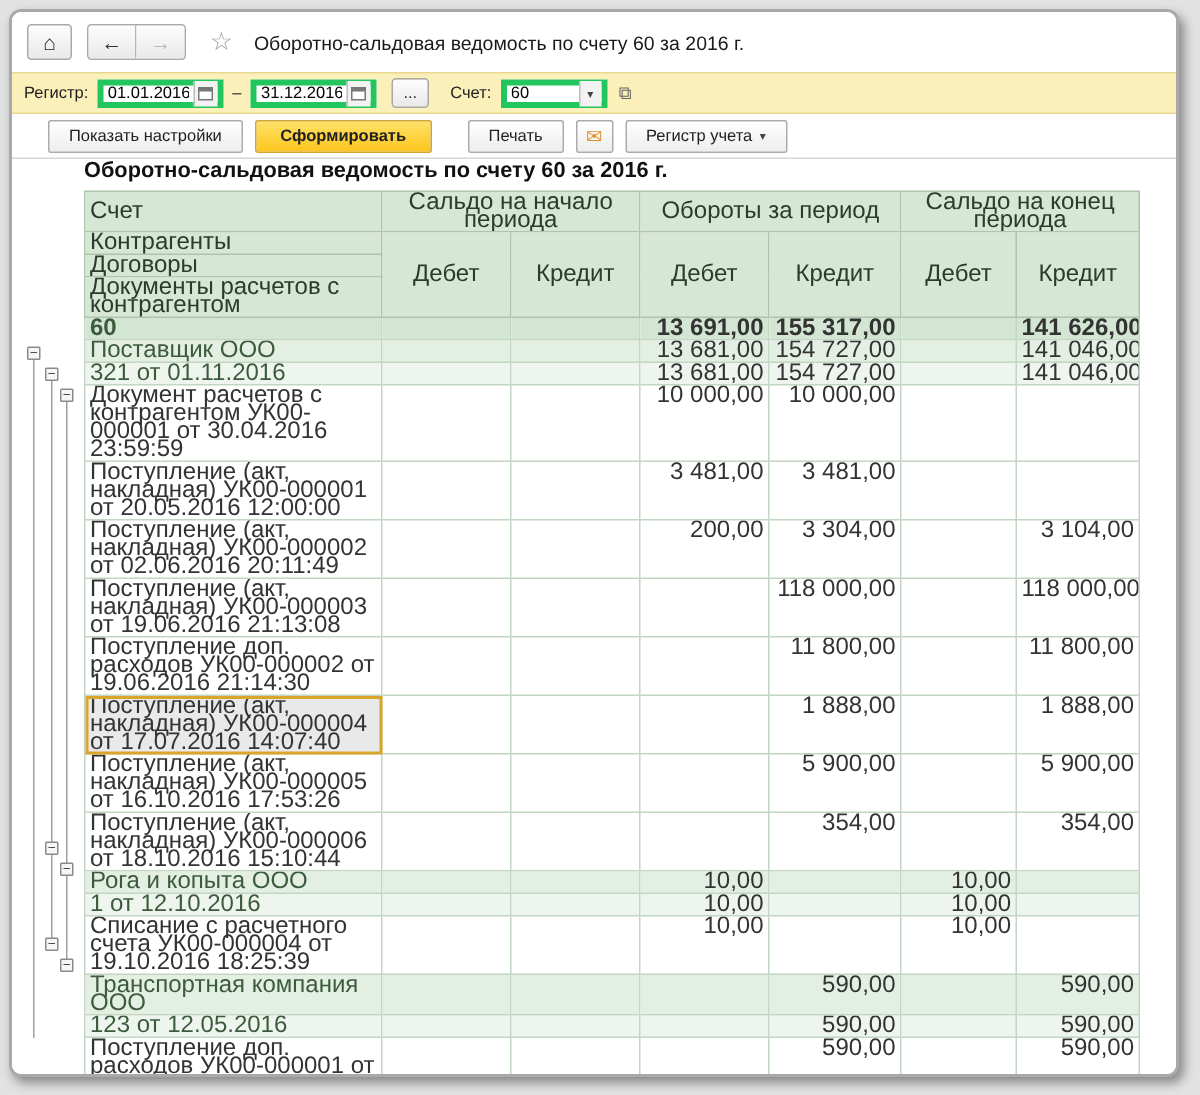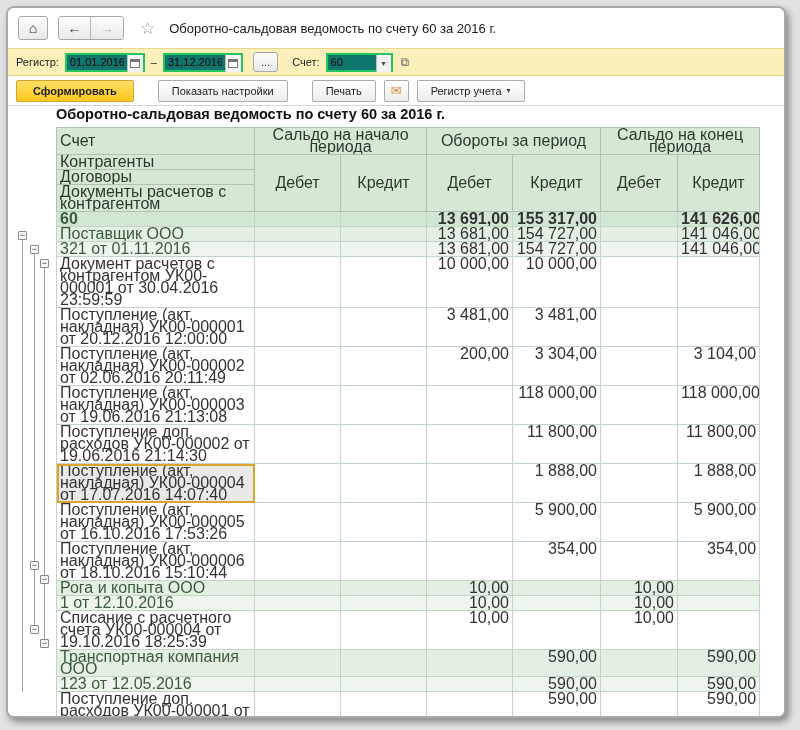--- a/index.html
+++ b/index.html
@@ -30,21 +30,21 @@
   }
   .nav-group .back { color: #333; border-right: 1px solid #b5b5b5; font-weight: bold; }
   .nav-group .fwd { color: #b9b9b9; }
   .star { margin-left: 16px; font-size: 17px; color: #9a9a9a; cursor: pointer; }
   .tb-title { margin-left: 14px; font-size: 13px; color: #1a1a1a; }
   
   .toolbar-period {
     height: 28px; background: #fbf0ba; border-top: 1px solid #e8d88f; border-bottom: 1px solid #e8d88f;
     display: flex; align-items: center; padding: 0 8px; gap: 6px; font-size: 11px; color: #222;
   }
-  .field { display: inline-flex; background: #0f766e; border: 2px solid #22c55e; height: 19px; }
+  .field { display: inline-flex; align-items: center; background: #ffffff; border: 4px solid #22c55e; height: 19px; }
   .field input { border: none; outline: none; font-size: 11px; font-family: inherit; padding: 0 3px; background: transparent; }
   .date-input { width: 60px; }
   .acct-input { width: 48px; }
   .cal-btn {
     width: 16px; height: 17px; border-left: 1px solid #bdbdbd; display: inline-flex; align-items: center; justify-content: center;
     background: #f2f2f2; cursor: pointer;
   }
   .cal-ico { width: 10px; height: 9px; border: 1px solid #777; border-top: 3px solid #777; background: #fff; }
   .dd-btn {
     width: 15px; height: 17px; border-left: 1px solid #bdbdbd; display: inline-flex; align-items: center; justify-content: center;
@@ -146,22 +146,22 @@
     <span class="field">
       <input class="acct-input" value="60" style="">
       <span class="dd-btn">
           <span>▾</span>
         </span>
     </span>
     <span class="open-ico"><span>⧉</span></span>
   </div>
 
   <div class="toolbar-actions">
+    <button class="btn" style="margin-left:16px;">Показать настройки</button>
     <button class="btn btn-primary">Сформировать</button>
-    <button class="btn" style="margin-left:16px;">Показать настройки</button>
     <button class="btn" style="margin-left:16px;">Печать</button>
     <button class="btn mail-btn">
         <span class="mail-ico">✉</span>
       </button>
     <button class="btn">
       <span>Регистр учета</span>
       <span class="caret">▾</span>
     </button>
   </div>
 
@@ -247,21 +247,21 @@
             <tr class="r-detail">
               <td class="lbl ind3">Документ расчетов с контрагентом УК00-000001 от 30.04.2016 23:59:59</td>
               <td class="num"></td>
               <td class="num"></td>
               <td class="num">10 000,00</td>
               <td class="num">10 000,00</td>
               <td class="num"></td>
               <td class="num"></td>
             </tr>
             <tr class="r-detail">
-              <td class="lbl ind3">Поступление (акт, накладная) УК00-000001 от 20.12.2016 12:00:00</td>
+              <td class="lbl ind3">Поступление (акт, накладная) УК00-000001 от 20.05.2016 12:00:00</td>
               <td class="num"></td>
               <td class="num"></td>
               <td class="num">3 481,00</td>
               <td class="num">3 481,00</td>
               <td class="num"></td>
               <td class="num"></td>
             </tr>
             <tr class="r-detail">
               <td class="lbl ind3">Поступление (акт, накладная) УК00-000002 от 02.06.2016 20:11:49</td>
               <td class="num"></td>

